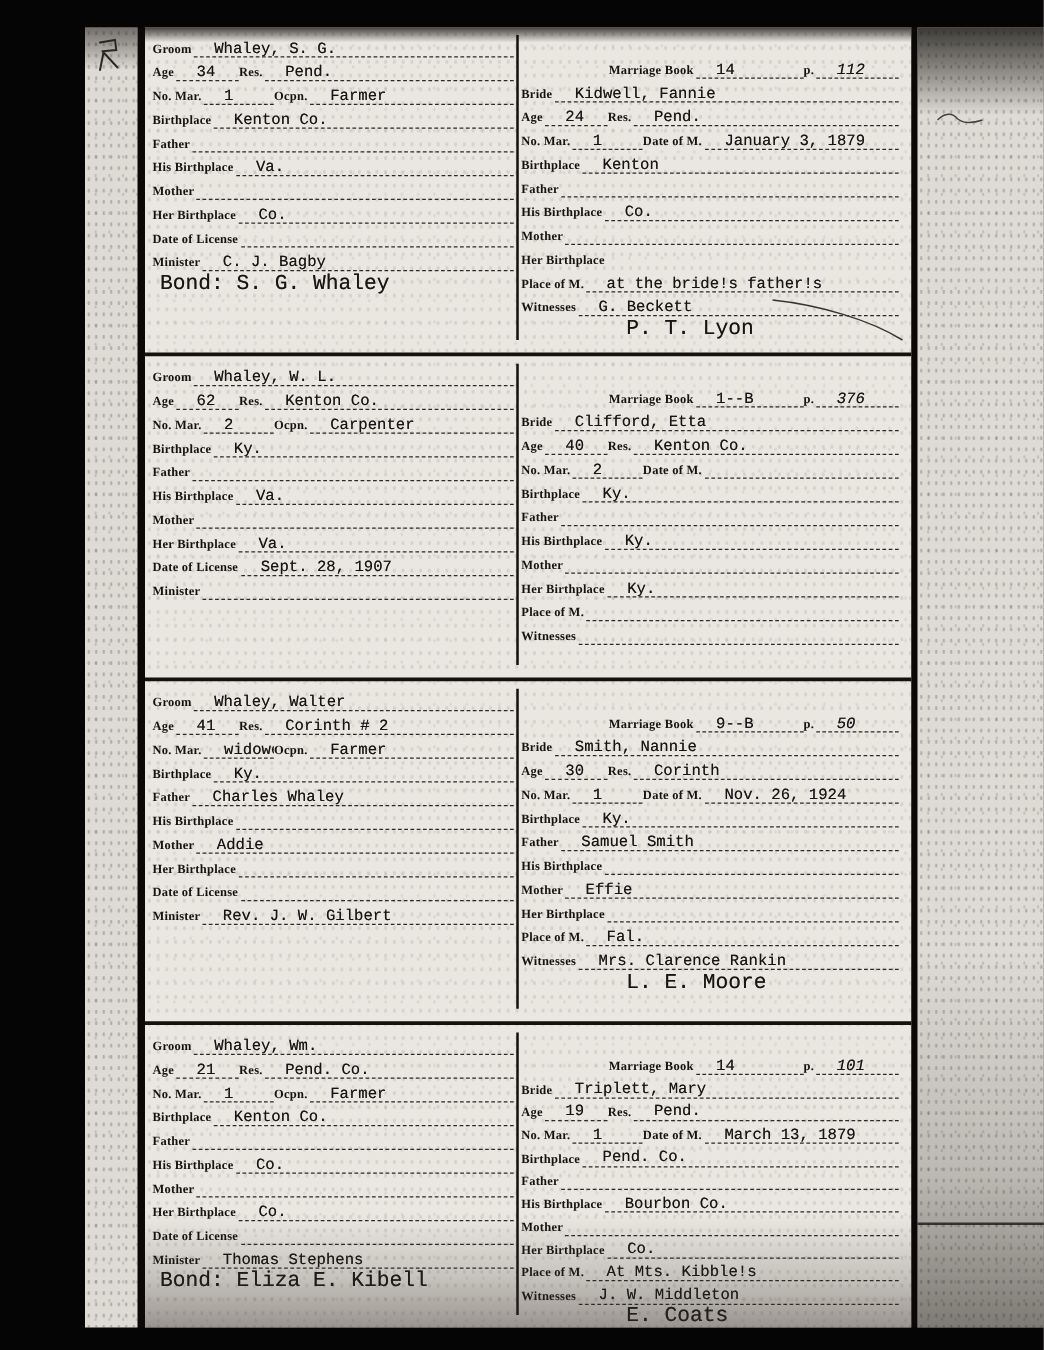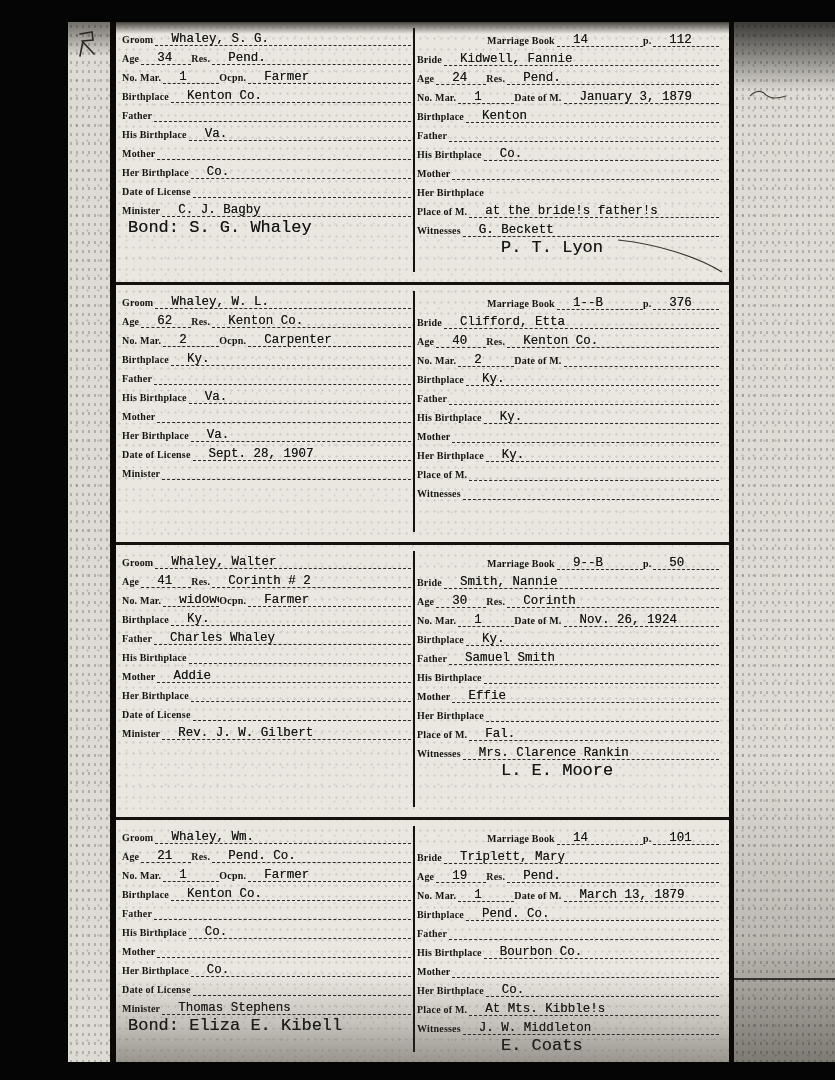--- a/index.html
+++ b/index.html
@@ -67,42 +67,42 @@
     padding:0 10px 0 6px;overflow:hidden;
   }
   .record:nth-of-type(1){height:260px;}
   .record:nth-of-type(2){height:260px;}
   .record:nth-of-type(3){height:275px;}
   .record:nth-of-type(4){height:245px;}
   .record + .record{border-top:3px solid #14110e;}
   .col{display:flex;flex-direction:column;}
   .col-groom{flex:0 0 289px;padding-top:5px;}
   .vdiv{flex:0 0 2px;background:#13100d;margin:6px 2px 10px 2px;}
-  .col-bride{flex:1;padding-top:6px;min-width:0;}
+  .col-bride{flex:1;padding-top:6px;min-width:0;margin-top:16px;}
   
   .row{
     display:flex;align-items:flex-end;height:19px;
     color:#1d1d1d;
   }
   .lbl{
     font-family:"Liberation Serif",serif;
     font-size:10px;font-weight:700;letter-spacing:.2px;
     white-space:nowrap;padding:0 2px 1px 0;
     color:#15130f;
   }
   .fill{
     flex:1 1 auto;height:100%;min-width:0;
     border-bottom:1.5px dashed #2b2925;
     display:flex;align-items:flex-end;overflow:hidden;
   }
   .fill-age{flex:0 0 50px;}
   .fill-num{flex:0 0 56px;}
   .row-book{padding-left:70px;}
   .fill-book{flex:0 0 86px;}
-  .fill-page{flex:0 0 66px;}
+  .fill-page{flex:0 0 66px;font-style:italic;}
   .typed{
     font-family:"Liberation Mono","DejaVu Sans Mono",monospace;
     font-size:12.5px;line-height:1;
     margin:0 0 0 16px;white-space:nowrap;
     color:#161513;text-shadow:0 0 .5px rgba(10,10,10,.65);
   }
   .row-plain{padding-left:0;}
   .row-plain .typed-line{
     font-family:Liberation Mono, monospace;
     font-size:17px;line-height:1;white-space:nowrap;

